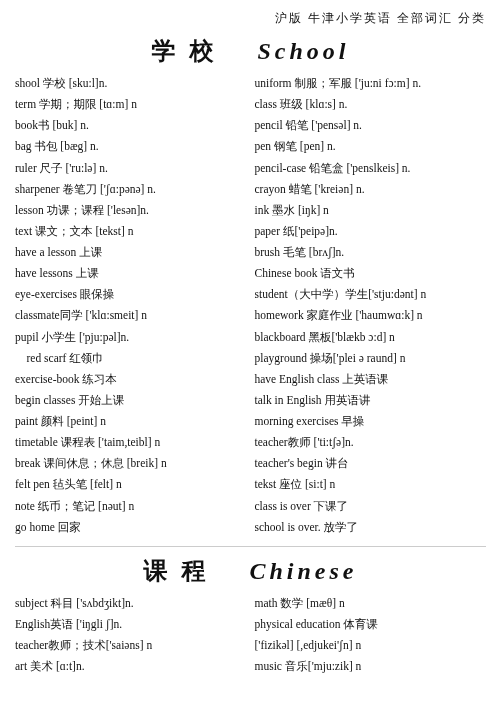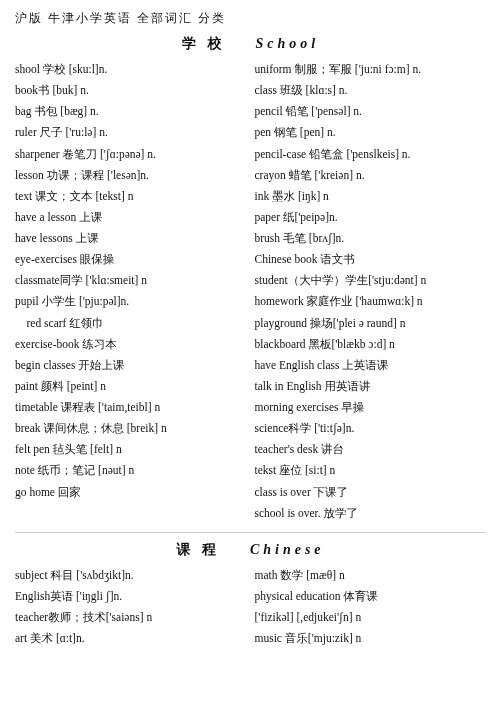--- a/index.html
+++ b/index.html
@@ -10,28 +10,28 @@
     body {
       width: 501px;
       min-height: 711px;
       background: #fff;
       font-family: "SimSun", "宋体", serif;
       font-size: 12px;
       color: #111;
       padding: 10px 15px;
     }
     .header {
-      text-align: left;
+      text-align: right;
       font-size: 12px;
       margin-bottom: 8px;
       letter-spacing: 2px;
     }
     .section-title {
       text-align: center;
-      font-size: 14px;
+      font-size: 24px;
       font-weight: bold;
       margin: 8px 0 6px 0;
       letter-spacing: 4px;
     }
     .section-title .en {
       font-style: italic;
     }
     .divider {
       border: none;
       border-top: 1px solid #ccc;
@@ -64,20 +64,21 @@
   <div>
     <div class="section-title">
       <span>学 校</span>
       &nbsp;&nbsp;
       <span class="en">School</span>
     </div>
 
     <div class="two-col">
       <div class="col" id="school-left">
           <div class="entry entry-block">shool  学校 [sku:l]n.</div>
+          <div class="entry entry-block">term  学期；期限 [tɑ:m] n</div>
           <div class="entry entry-block">book书  [buk] n.</div>
           <div class="entry entry-block">bag  书包  [bæg] n.</div>
           <div class="entry entry-block">ruler  尺子  ['ru:lə] n.</div>
           <div class="entry entry-block">sharpener  卷笔刀  ['ʃɑ:pənə] n.</div>
           <div class="entry entry-block">lesson 功课；课程 ['lesən]n.</div>
           <div class="entry entry-block">text 课文；文本 [tekst] n</div>
           <div class="entry entry-block">have a lesson 上课</div>
           <div class="entry entry-block">have lessons 上课</div>
           <div class="entry entry-block">eye-exercises 眼保操</div>
           <div class="entry entry-block"></div>
@@ -100,27 +101,27 @@
           <div class="entry entry-block">pen 钢笔  [pen] n.</div>
           <div class="entry entry-block">pencil-case 铅笔盒 ['penslkeis] n.</div>
           <div class="entry entry-block">crayon 蜡笔 ['kreiən] n.</div>
           <div class="entry entry-block">ink 墨水 [iŋk] n</div>
           <div class="entry entry-block">paper  纸['peipə]n.</div>
           <div class="entry entry-block">brush  毛笔  [brʌʃ]n.</div>
           <div class="entry entry-block">Chinese book 语文书</div>
           <div class="entry entry-block">student（大中学）学生['stju:dənt] n</div>
           <div class="entry entry-block"></div>
           <div class="entry entry-block">homework 家庭作业 ['haumwɑ:k] n</div>
+          <div class="entry entry-block">blackboard 黑板['blækb ɔ:d] n</div>
           <div class="entry entry-block">playground 操场['plei ə  raund] n</div>
-          <div class="entry entry-block">blackboard 黑板['blækb ɔ:d] n</div>
           <div class="entry entry-block">have English class  上英语课</div>
           <div class="entry entry-block">talk in English 用英语讲</div>
           <div class="entry entry-block">morning exercises  早操</div>
-          <div class="entry entry-block">science科学 ['ti:tʃə]n.</div>
-          <div class="entry entry-block">teacher's desk 讲台</div>
+          <div class="entry entry-block">teacher教师 ['ti:tʃə]n.</div>
+          <div class="entry entry-block">teacher's begin 讲台</div>
           <div class="entry entry-block">tekst 座位 [si:t] n</div>
           <div class="entry entry-block">class is over 下课了</div>
           <div class="entry entry-block">school is over. 放学了</div>
         </div>
     </div>
   </div>
 
   <hr class="divider">
 
   <div>

